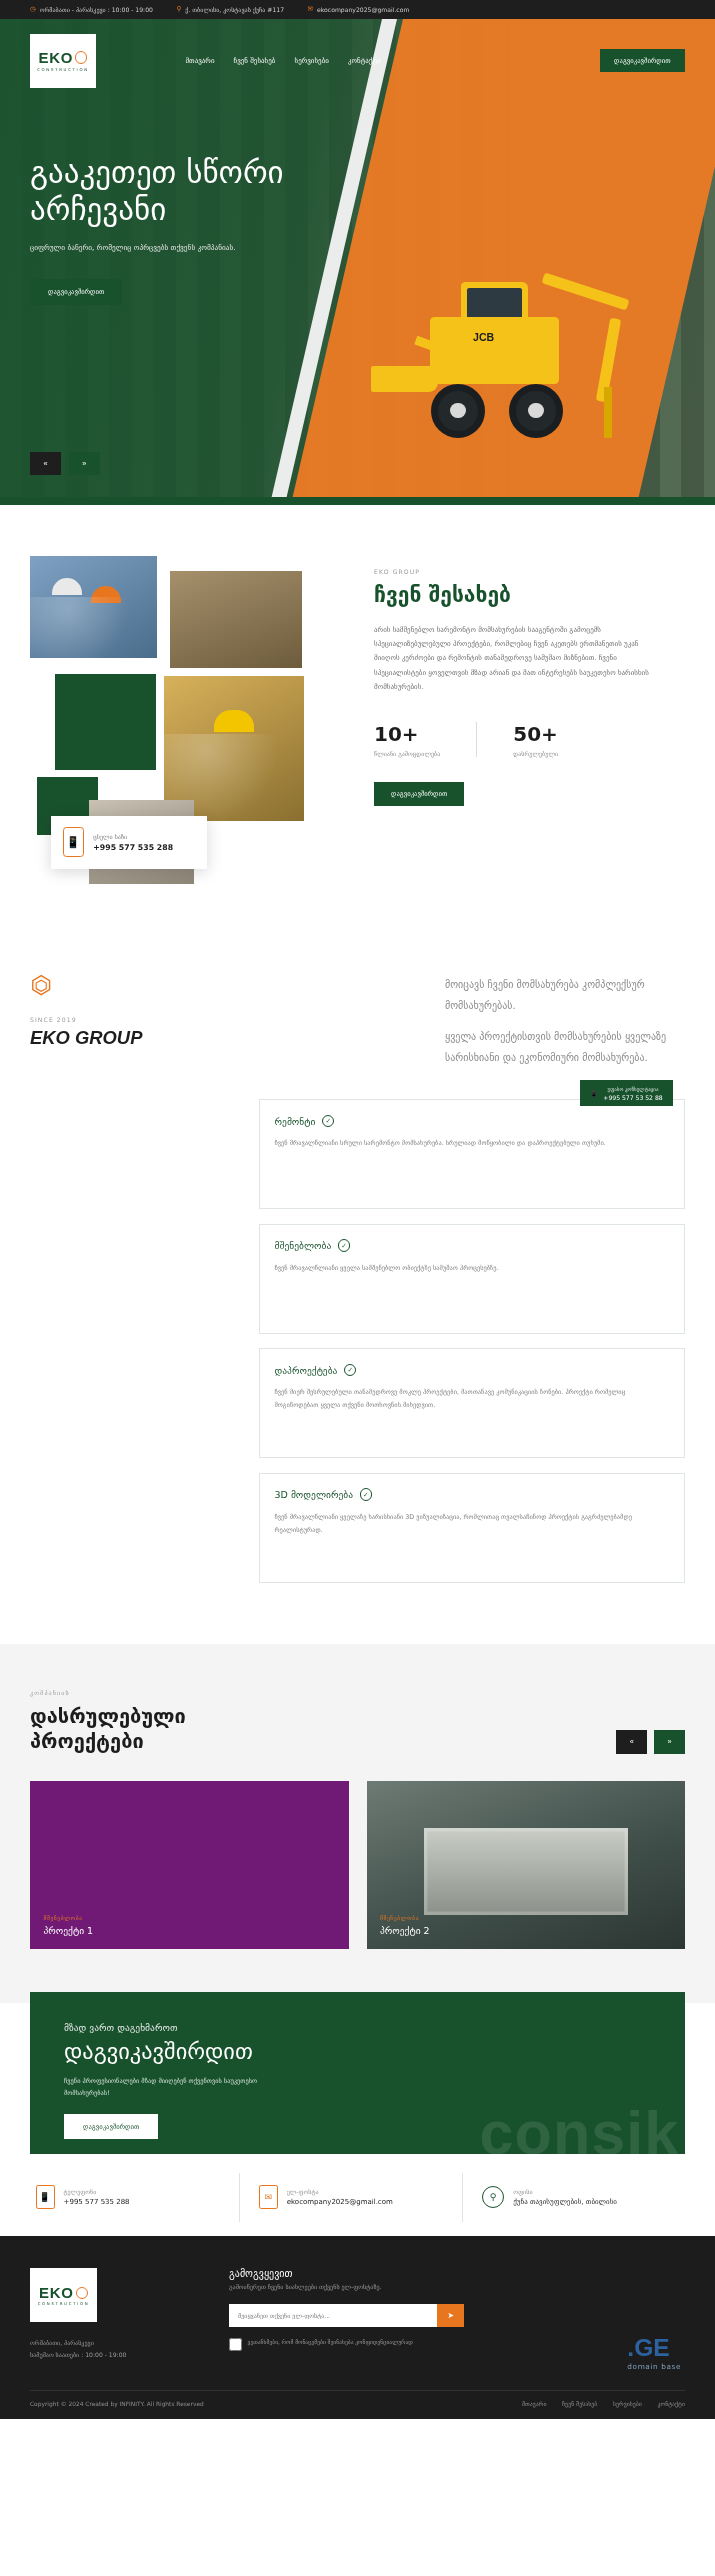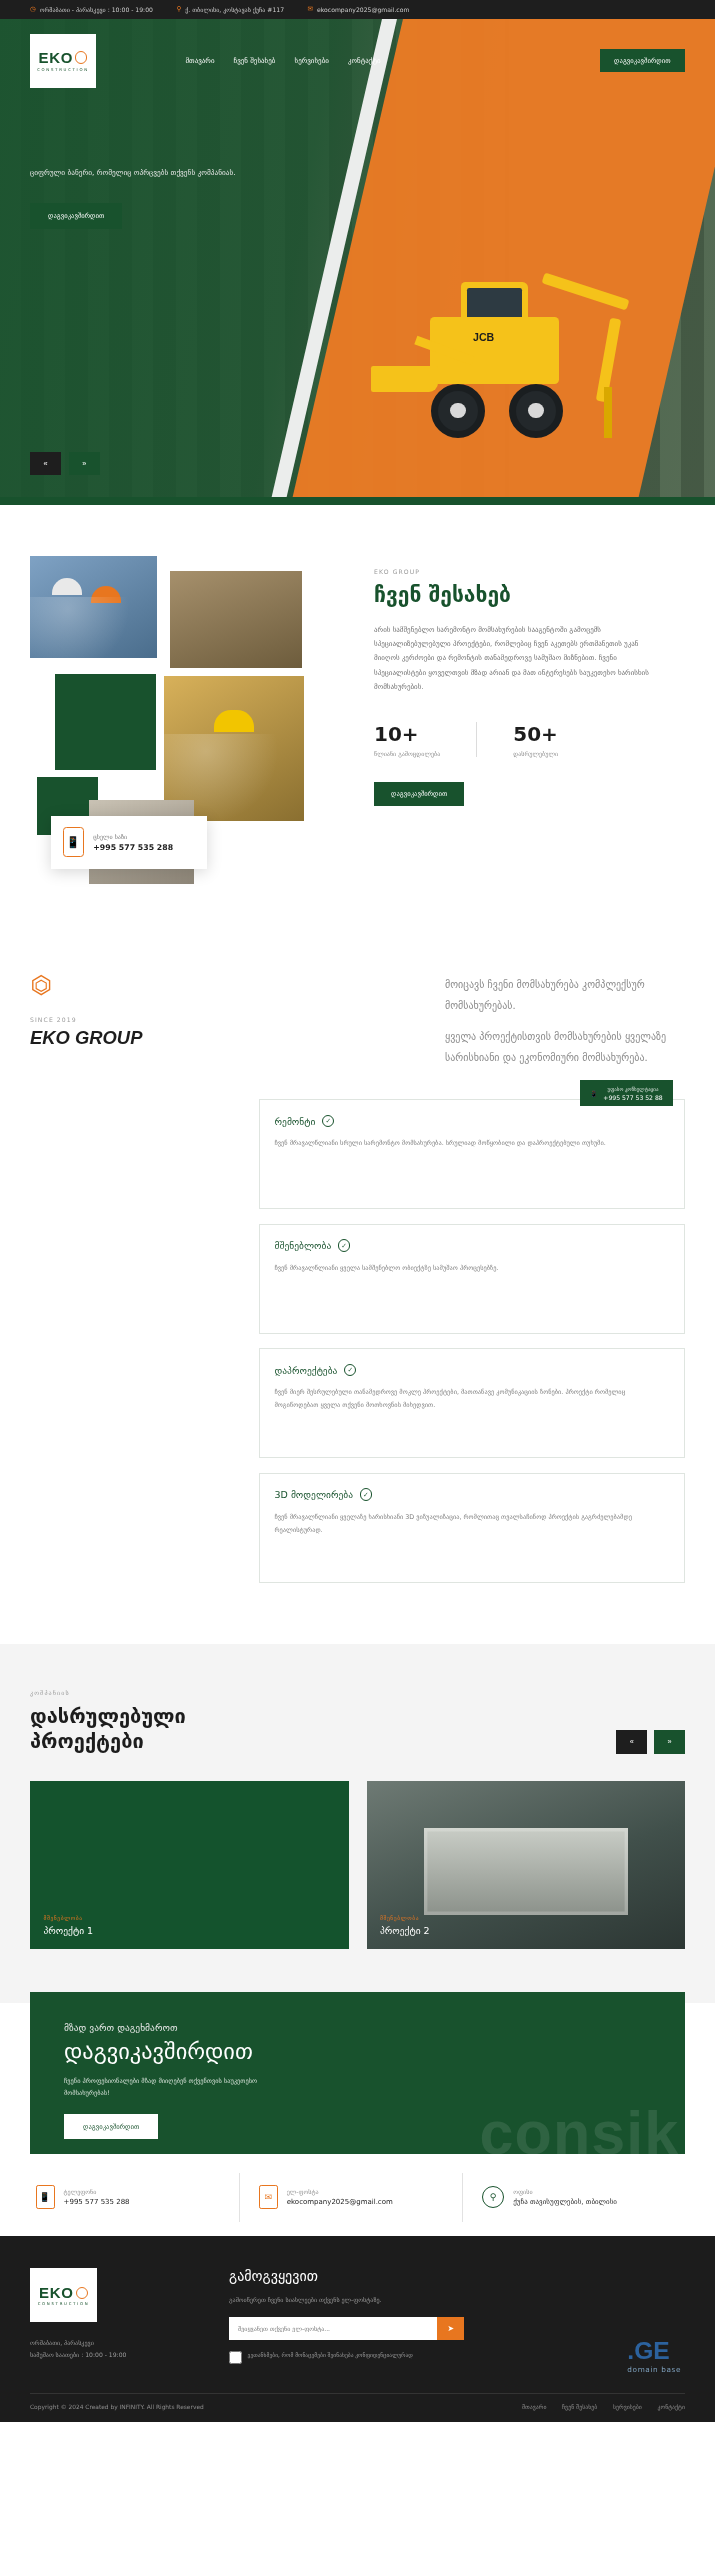--- a/index.html
+++ b/index.html
@@ -236,21 +236,21 @@
          display:flex; align-items:center; justify-content:center; color:#18522d; font-size:6.7px; }
   .card-body { margin-top: 10px; font-size: 6.4px; line-height: 2; color: #7d7d7d; }
 
   
   .projects { background: #f4f4f4; padding: 45px 30px 54px; }
   .proj-head { display: flex; align-items: flex-end; }
   .proj-arrows { margin-left: auto; display: flex; gap: 6.7px; }
   .proj-title { font-size: 20px; color: #1d1d1d; line-height: 1.25; }
   .proj-grid { margin-top: 27px; display: grid; grid-template-columns: 1fr 1fr; gap: 18px; }
   .proj-card { position: relative; height: 168px; overflow: hidden; }
-  .proj-1 { background: #14532d; }
+  .proj-1 { background: #701a75; }
   .proj-2 { background: linear-gradient(160deg,#6e7a74 0%, #41504b 55%, #2c3633 100%); }
   .proj-2:after{
     content:""; position:absolute; left:18%; top:28%; width:64%; height:52%;
     background: linear-gradient(180deg,#c9cdc6 0%, #8b918a 100%);
     box-shadow: inset 0 0 0 3.4px rgba(255,255,255,.2);
   }
   .proj-meta { position: absolute; left: 13.4px; bottom: 12.3px; z-index: 3; }
   .proj-cat { font-size: 5.6px; color: #e8761f; letter-spacing: 0.6px; }
   .proj-name { font-size: 9.5px; color: #fff; margin-top: 4.5px; }
 
@@ -283,21 +283,21 @@
   .cs-lb { font-size: 6.1px; color: #8d8d8d; }
   .cs-v { font-size: 7px; color: #1d1d1d; margin-top: 3.4px; }
 
   
   .footer { background: #1c1c1c; color: #cfcfcf; padding: 32px 30px 0; margin-top: 14.5px; position: relative; }
   .f-grid { display: flex; gap: 31px; }
   .f-col1 { width: 168px; flex: none; }
   .f-logo { width: 67px; height: 54px; background: #fff; display:flex; flex-direction:column; align-items:center; justify-content:center; }
   .f-addr { margin-top: 14.5px; font-size: 6.1px; line-height: 2; color: #9e9e9e; }
   .f-col2 { flex: 1; }
-  .f-h { font-size: 14px; color: #fff; margin-bottom: 10px; }
+  .f-h { font-size: 10px; color: #fff; margin-bottom: 2px; }
   .f-p { font-size: 6.1px; color: #9e9e9e; line-height: 1.9; max-width: 235px; }
   .f-form { margin-top: 11.2px; display: flex; max-width: 235px; }
   .f-input { flex: 1; background: #fff; border: none; padding: 7.8px 9px; font-size: 6.1px; color: #666;
              font-family: "DejaVu Sans", "Liberation Sans", sans-serif; }
   .f-send { background: #e8761f; color: #fff; border: none; padding: 0 10px; font-size: 7.8px; cursor: pointer; }
   .f-check { margin-top: 10px; display: flex; gap: 5.6px; align-items: flex-start; font-size: 5.6px; color: #9e9e9e; line-height: 1.8; max-width: 224px; }
   .f-check input { margin-top: 1.1px; }
   .f-col3 { width: 145px; flex: none; }
   .f-social { display: flex; gap: 6.7px; margin-top: 3.4px; }
   .soc { width: 20px; height: 20px; border-radius: 50%; background: #e8761f; color: #fff;
@@ -343,20 +343,24 @@
     <div class="nav-links">
       <span>მთავარი</span>
       <span>ჩვენ შესახებ</span>
       <span>სერვისები</span>
       <span>კონტაქტი</span>
     </div>
     <button class="nav-cta">დაგვიკავშირდით</button>
   </nav>
 
   <div class="hero-inner">
+    <h1 class="hero-title">
+      <span>გააკეთეთ სწორი</span><br>
+      <span>არჩევანი</span>
+    </h1>
     <p class="hero-sub">ციფრული ბანერი, რომელიც ოპრცვებს თქვენს კომპანიას.</p>
     <button class="hero-btn">დაგვიკავშირდით</button>
   </div>
 
   <div class="machine">
     <div class="m-arm1"></div>
     <div class="m-arm2"></div>
     <div class="m-drill"></div>
     <div class="m-cab"></div>
     <div class="m-glass"></div>

